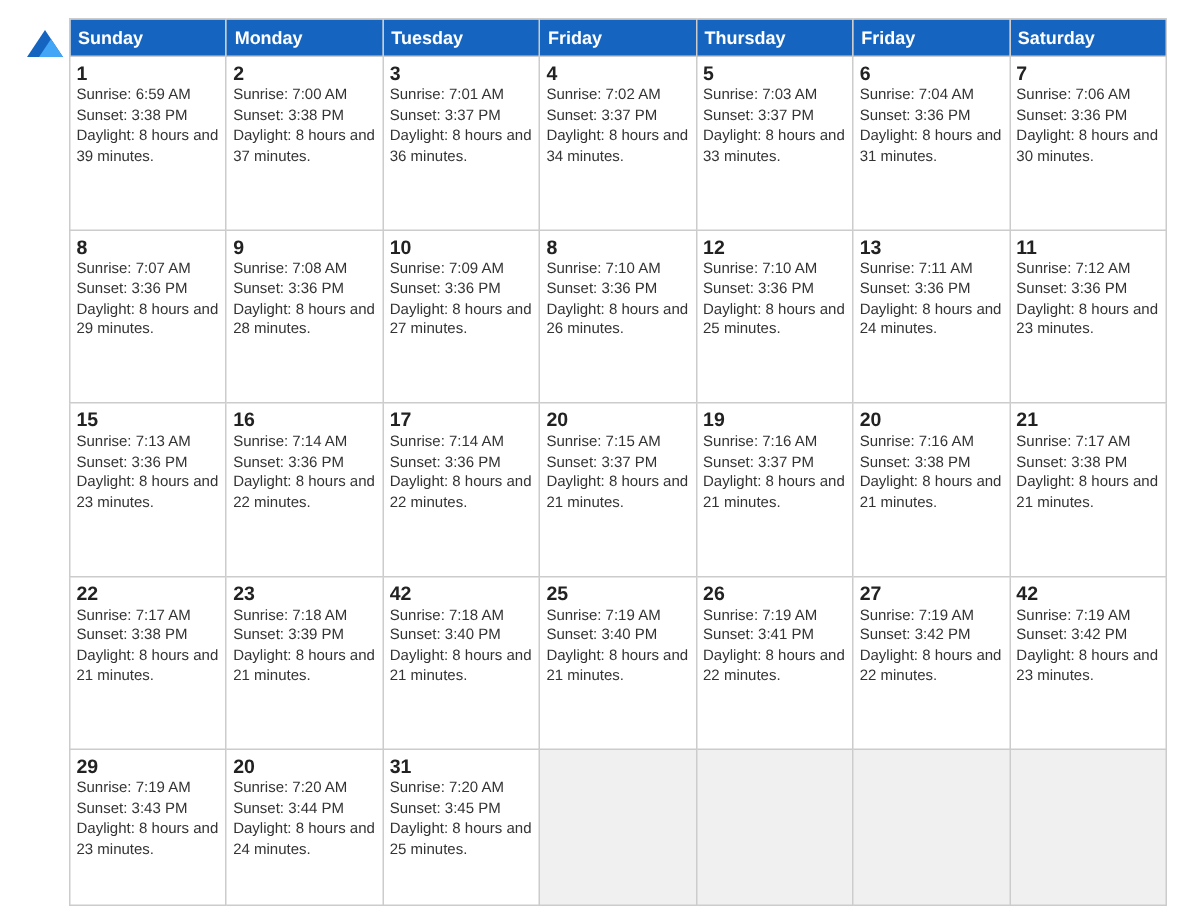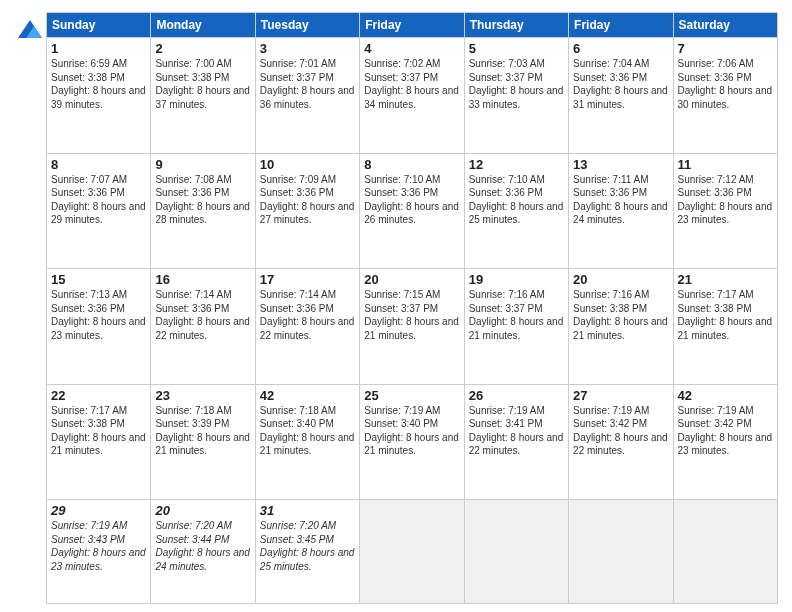--- a/index.html
+++ b/index.html
@@ -80,21 +80,20 @@
     }
     .calendar tbody tr td {
       vertical-align: top;
       border: 1px solid #ccc;
       padding: 3px 4px;
       background: #fff;
       height: 86px;
     }
     .calendar tbody tr:last-child td {
       height: 70px;
-      font-style: italic;
     }
     .calendar tbody tr td.empty {
       background: #f0f0f0;
     }
     .day-num {
       font-size: 13px;
       font-weight: bold;
       color: #222;
       display: block;
       margin-bottom: 1px;

